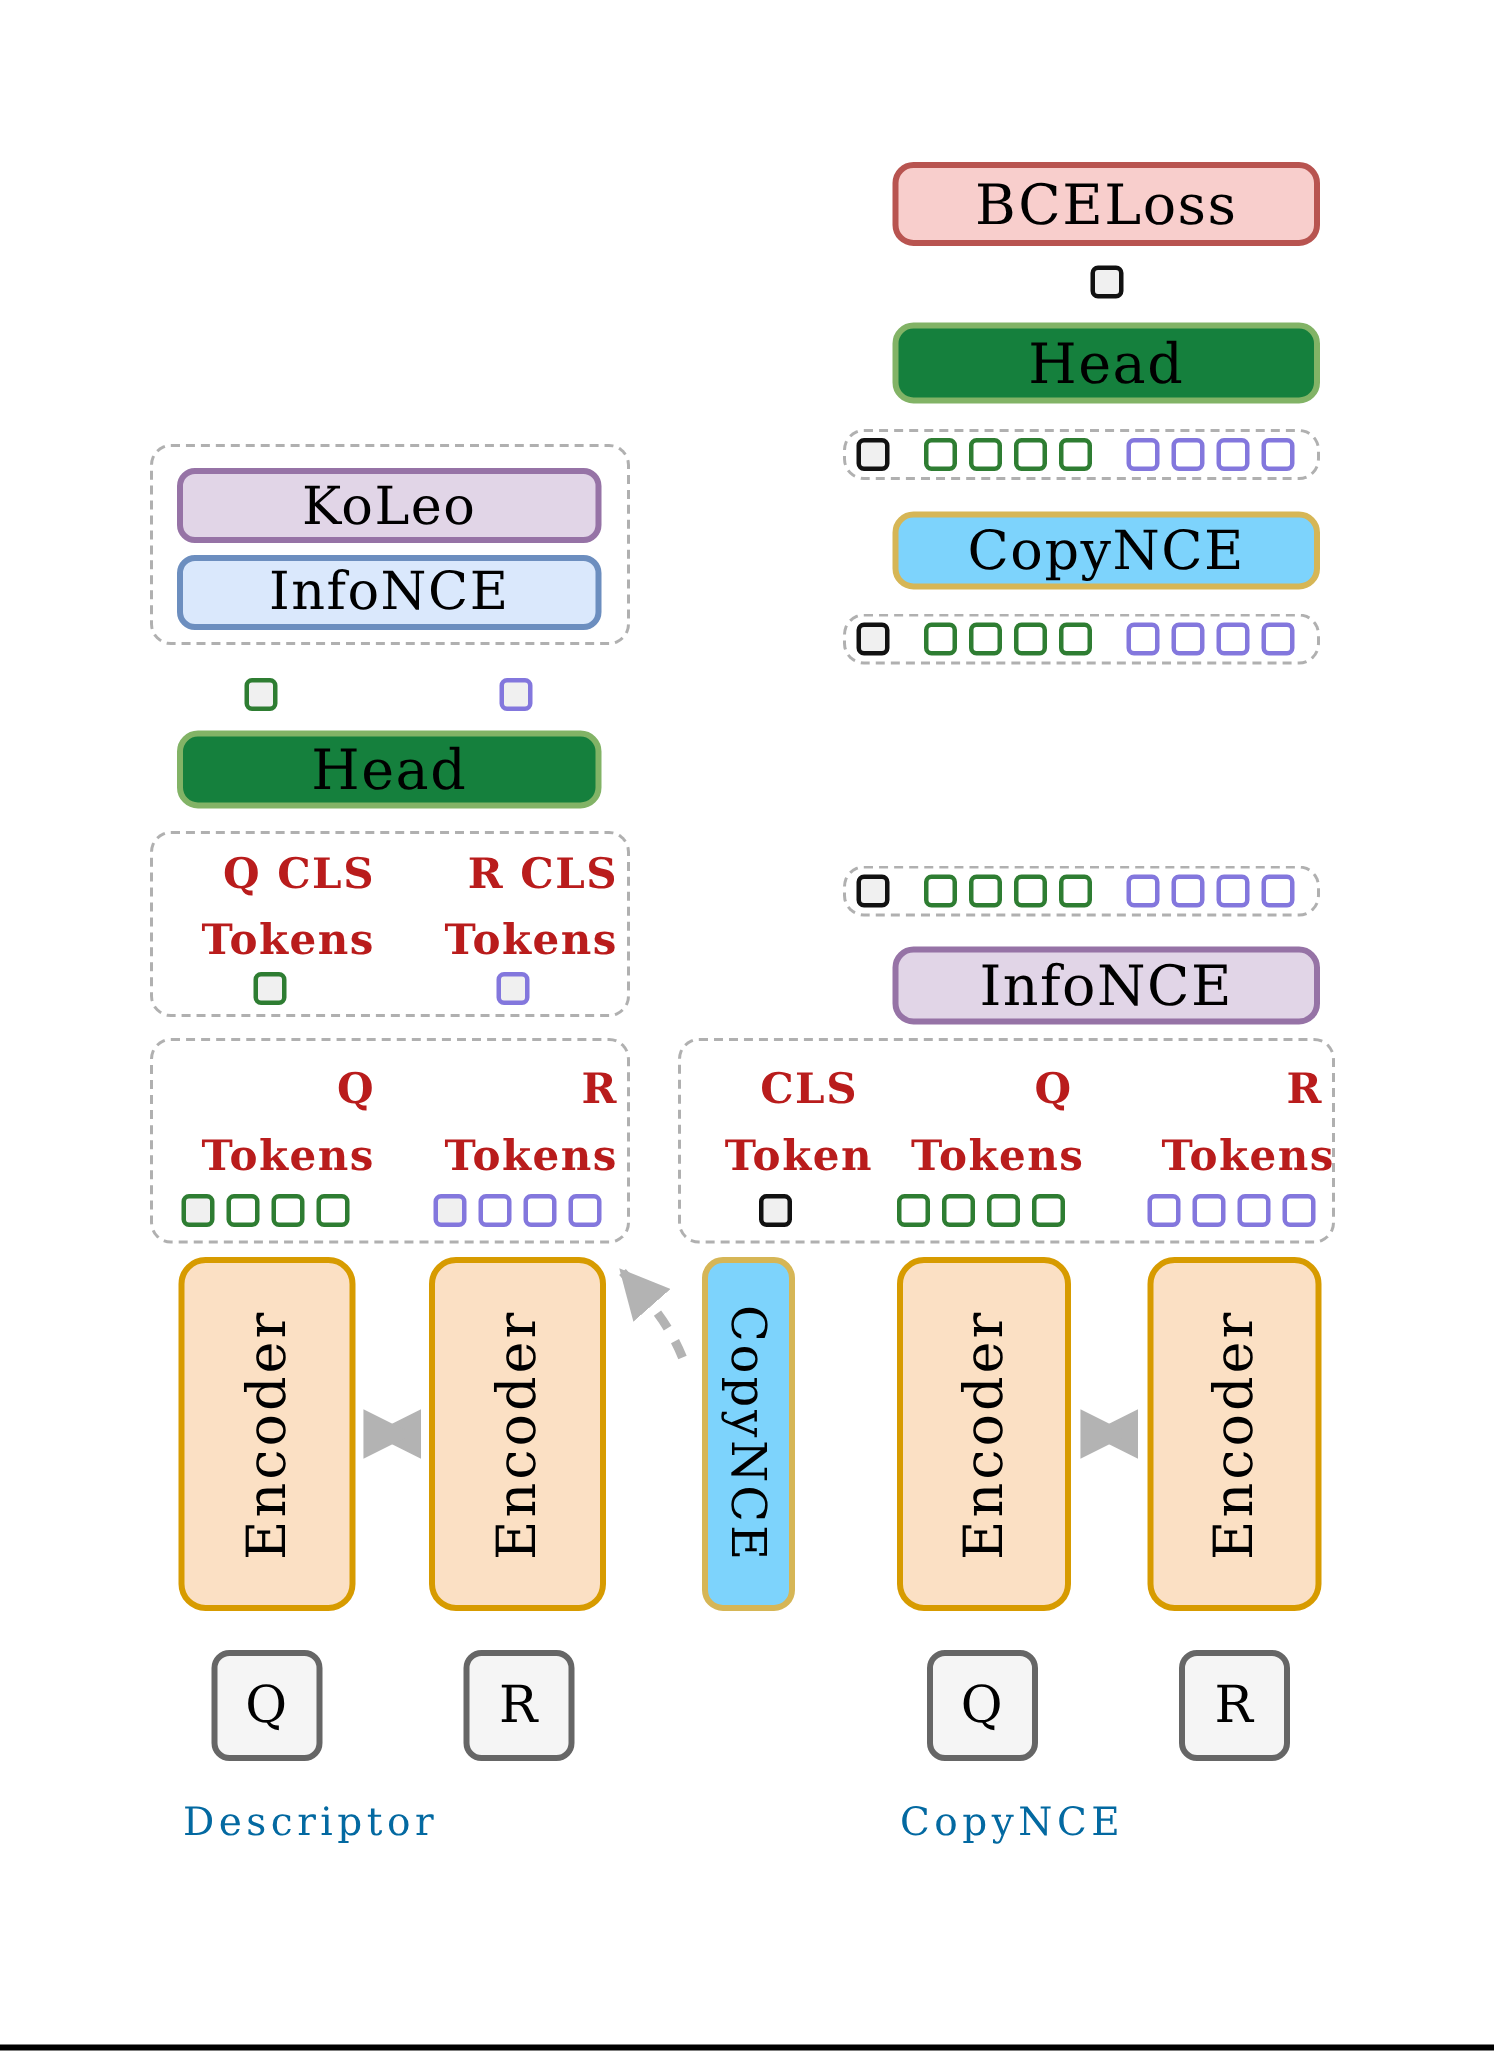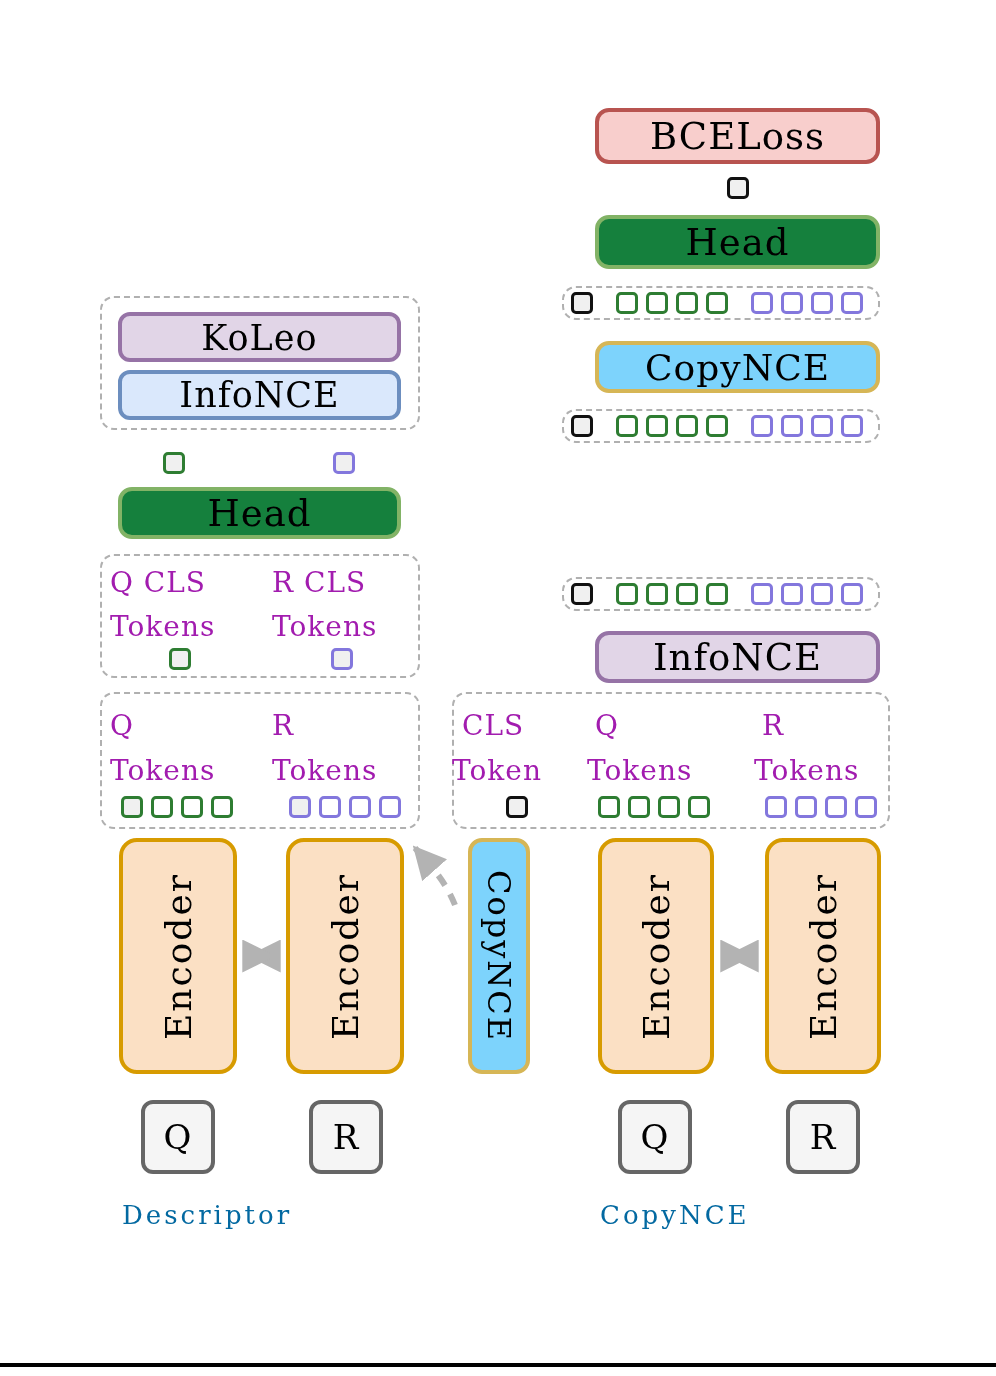--- a/index.html
+++ b/index.html
@@ -56,24 +56,25 @@
   }
   .tok.green {border-color:#2e7d32;}
   .tok.purple{border-color:#8377dd;}
   .tok.black {border-color:#111111;}
   .tok.fill  {background:#f0f0f0;}
 
   
   .lbl{
     position:absolute;
     font-family:"DejaVu Serif", serif;
-    color:#a21caf;
+    color:#b91c1c;
     white-space:nowrap;
-    text-align:left;
+    text-align:right;
     letter-spacing:1px;
+    font-weight:bold;
   }
 
   
   .vtext{
     transform-origin:center center;
     white-space:nowrap;
   }
   .vtext.up{transform:rotate(-90deg);}
   .vtext.down{transform:rotate(90deg);}
 

